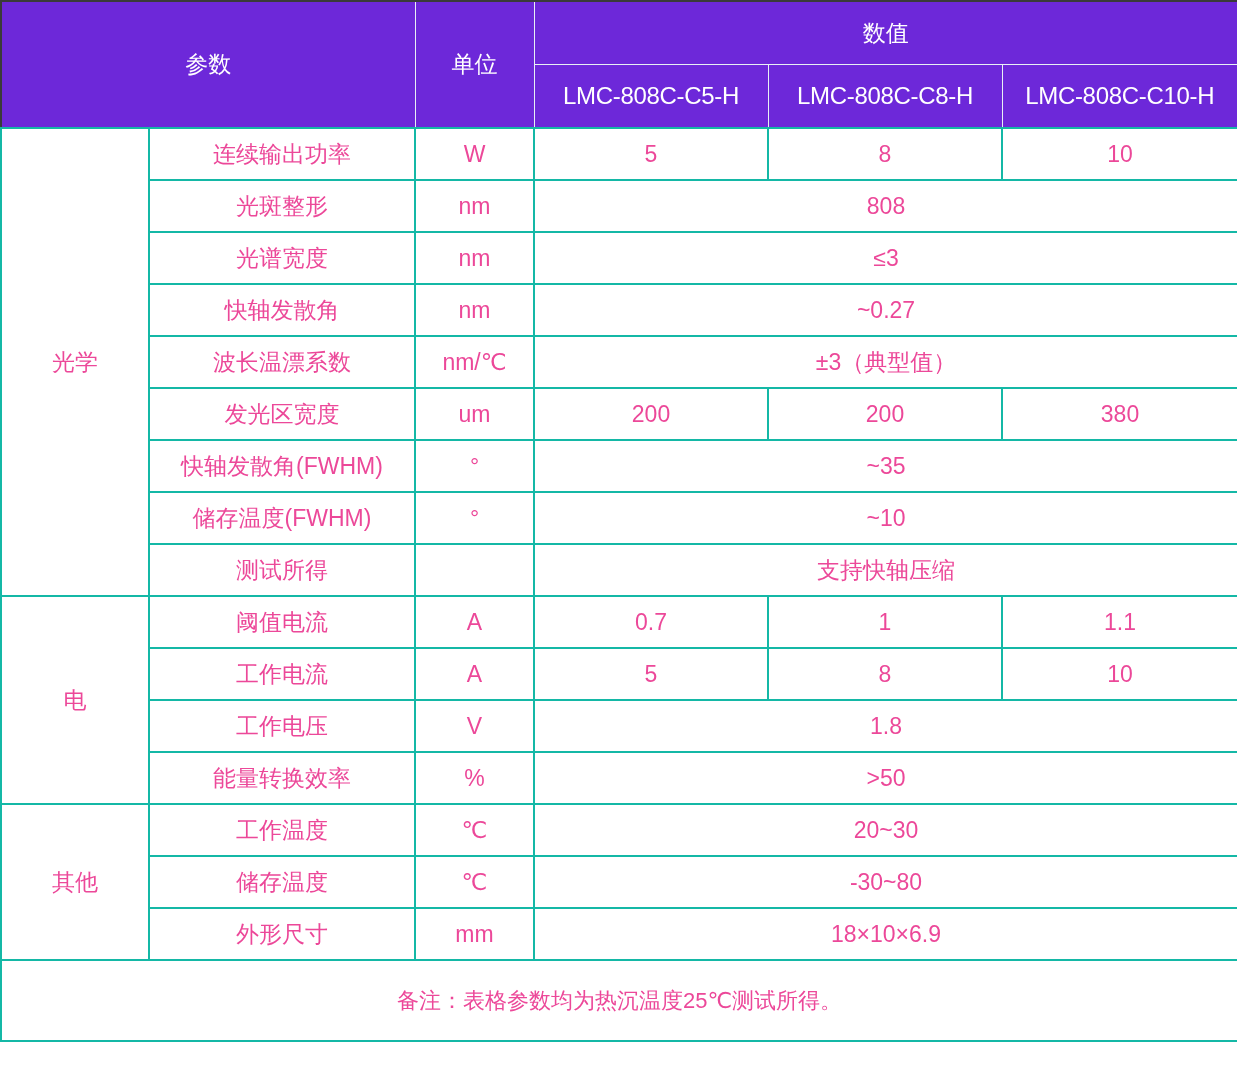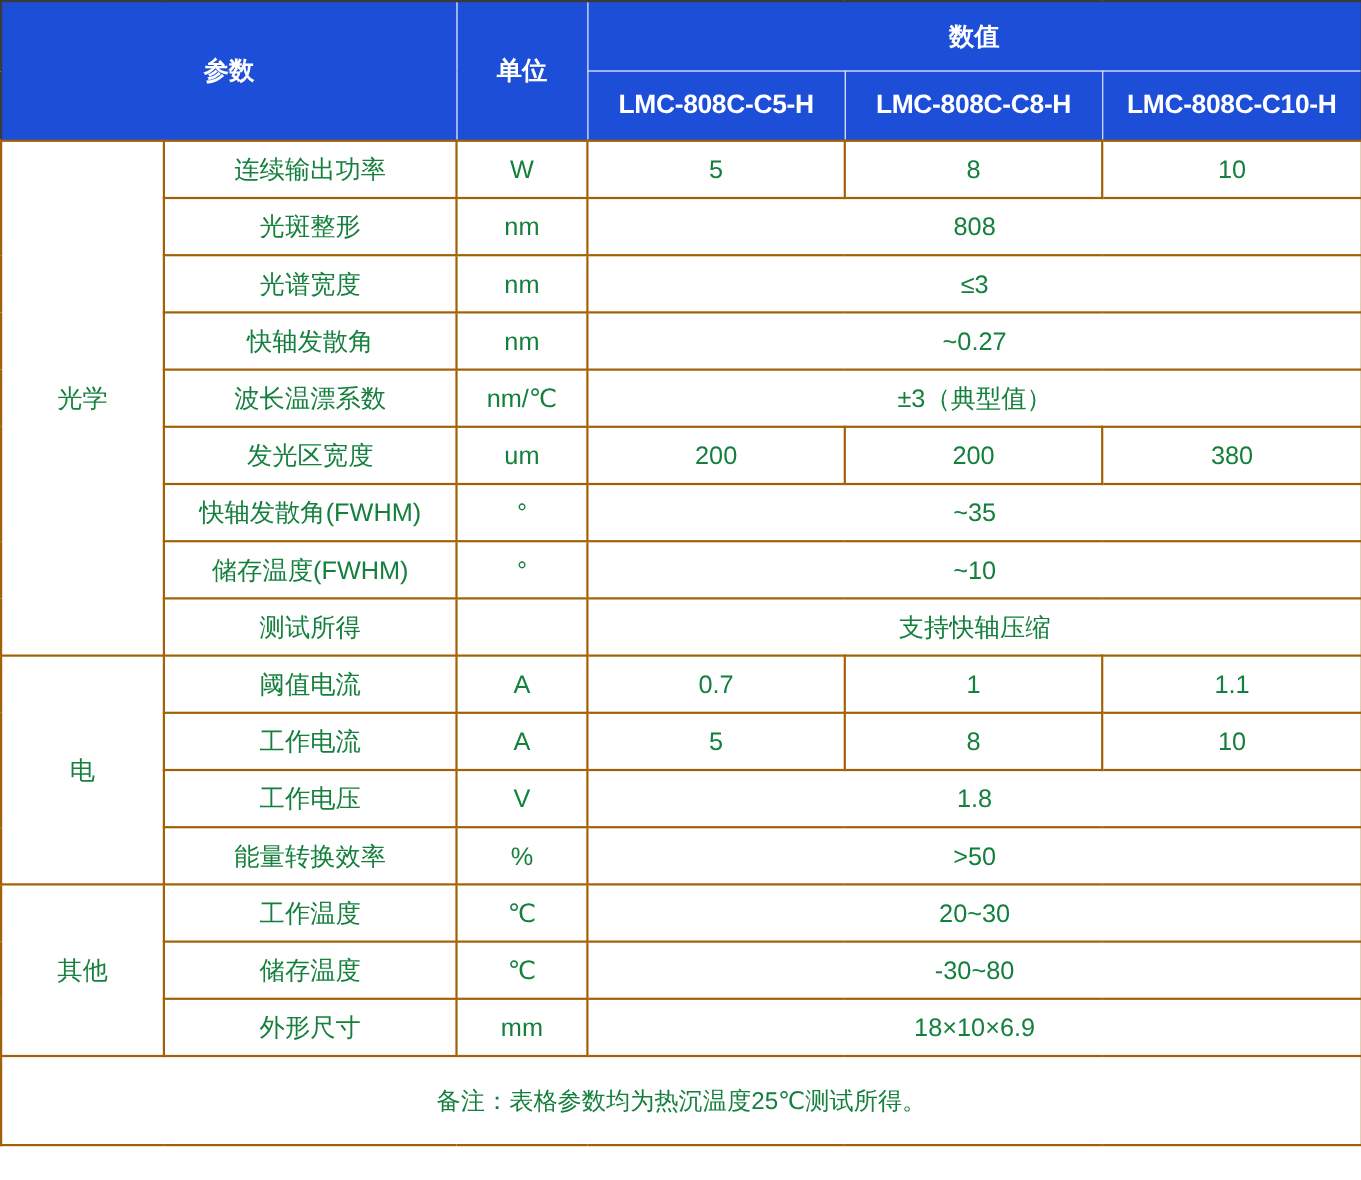--- a/index.html
+++ b/index.html
@@ -9,29 +9,29 @@
     width: 1237px; border-collapse: collapse; table-layout: fixed;
     border: 2px solid #3a3a3a;
   }
   table.spec col.c1 { width: 148px; }
   table.spec col.c2 { width: 266px; }
   table.spec col.c3 { width: 119px; }
   table.spec col.c4 { width: 234px; }
   table.spec col.c5 { width: 234px; }
   table.spec col.c6 { width: 236px; }
   th {
-    background: #1d4ed8; color: #ffffff; font-weight: bold;
+    background: #6d28d9; color: #ffffff; font-weight: normal;
     font-size: 23px; text-align: center; vertical-align: middle;
     border: 1.5px solid #e9f0f5; padding: 0;
   }
   th.h-top { height: 62px; }
   th.h-sub { height: 62px; font-size: 24px; letter-spacing: -0.3px; white-space: nowrap; }
   td {
-    border: 2px solid #a16207; text-align: center; vertical-align: middle;
-    font-size: 23px; color: #15803d; height: 50px; padding: 0;
+    border: 2px solid #14b8a6; text-align: center; vertical-align: middle;
+    font-size: 23px; color: #ec4899; height: 50px; padding: 0;
   }
   td.group { font-size: 23px; }
   td.note { height: 79px; font-size: 22px; border-radius: 12px; }
 </style>
 </head>
 <body>
 
 <table class="spec">
   <colgroup>
     <col class="c1">

